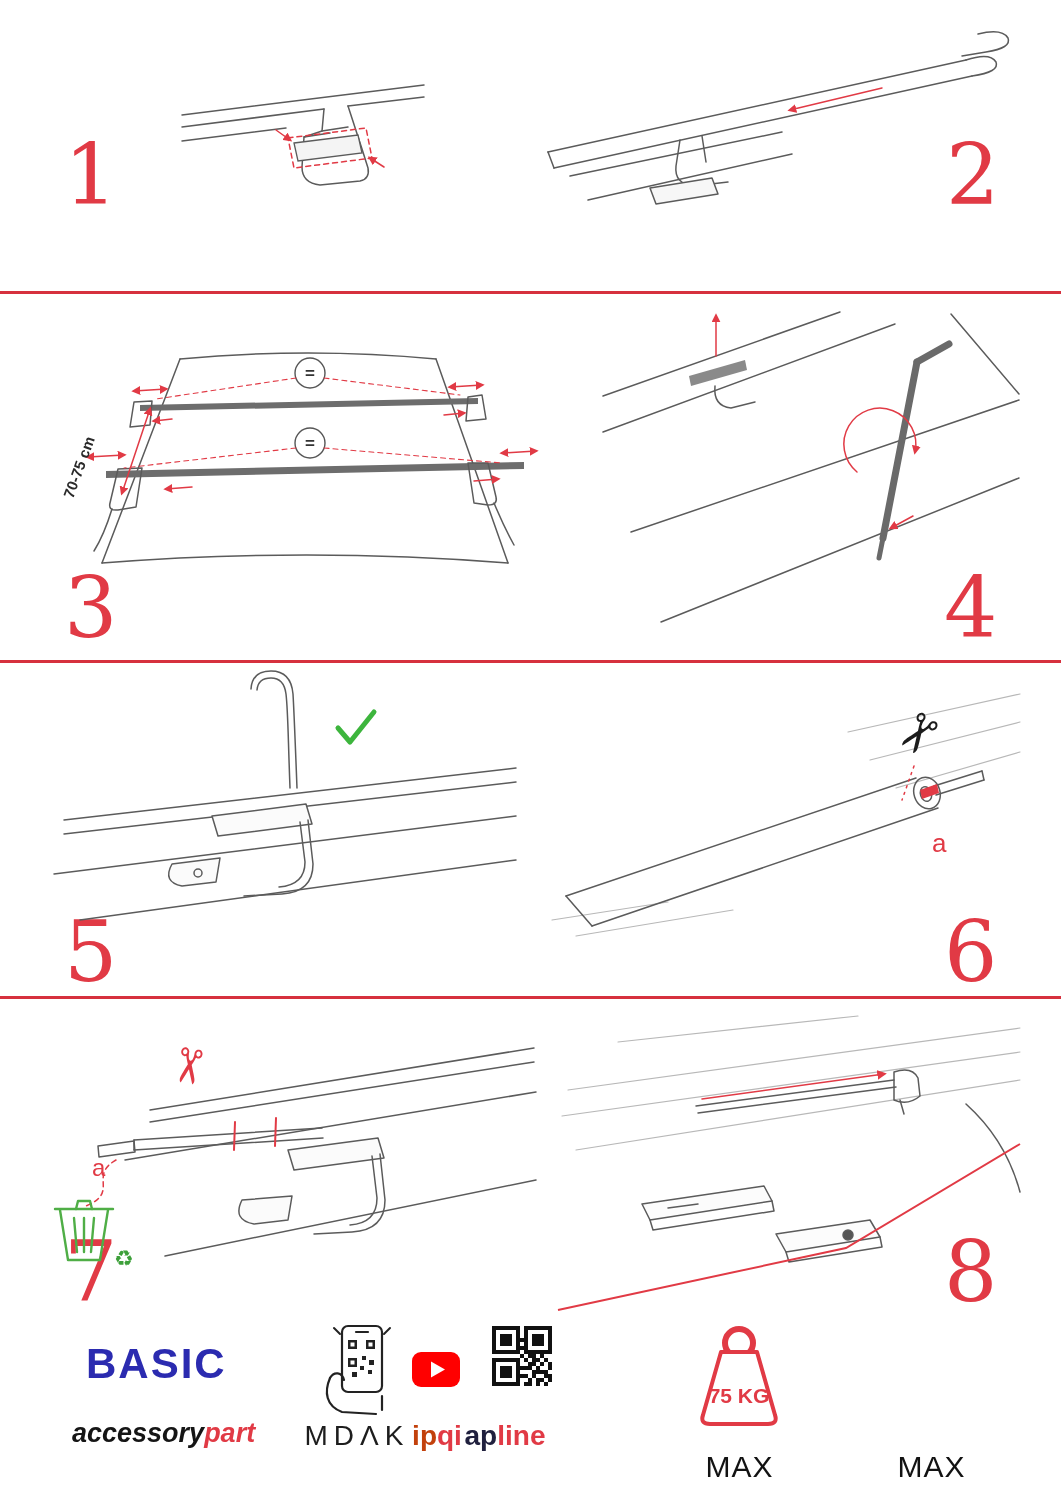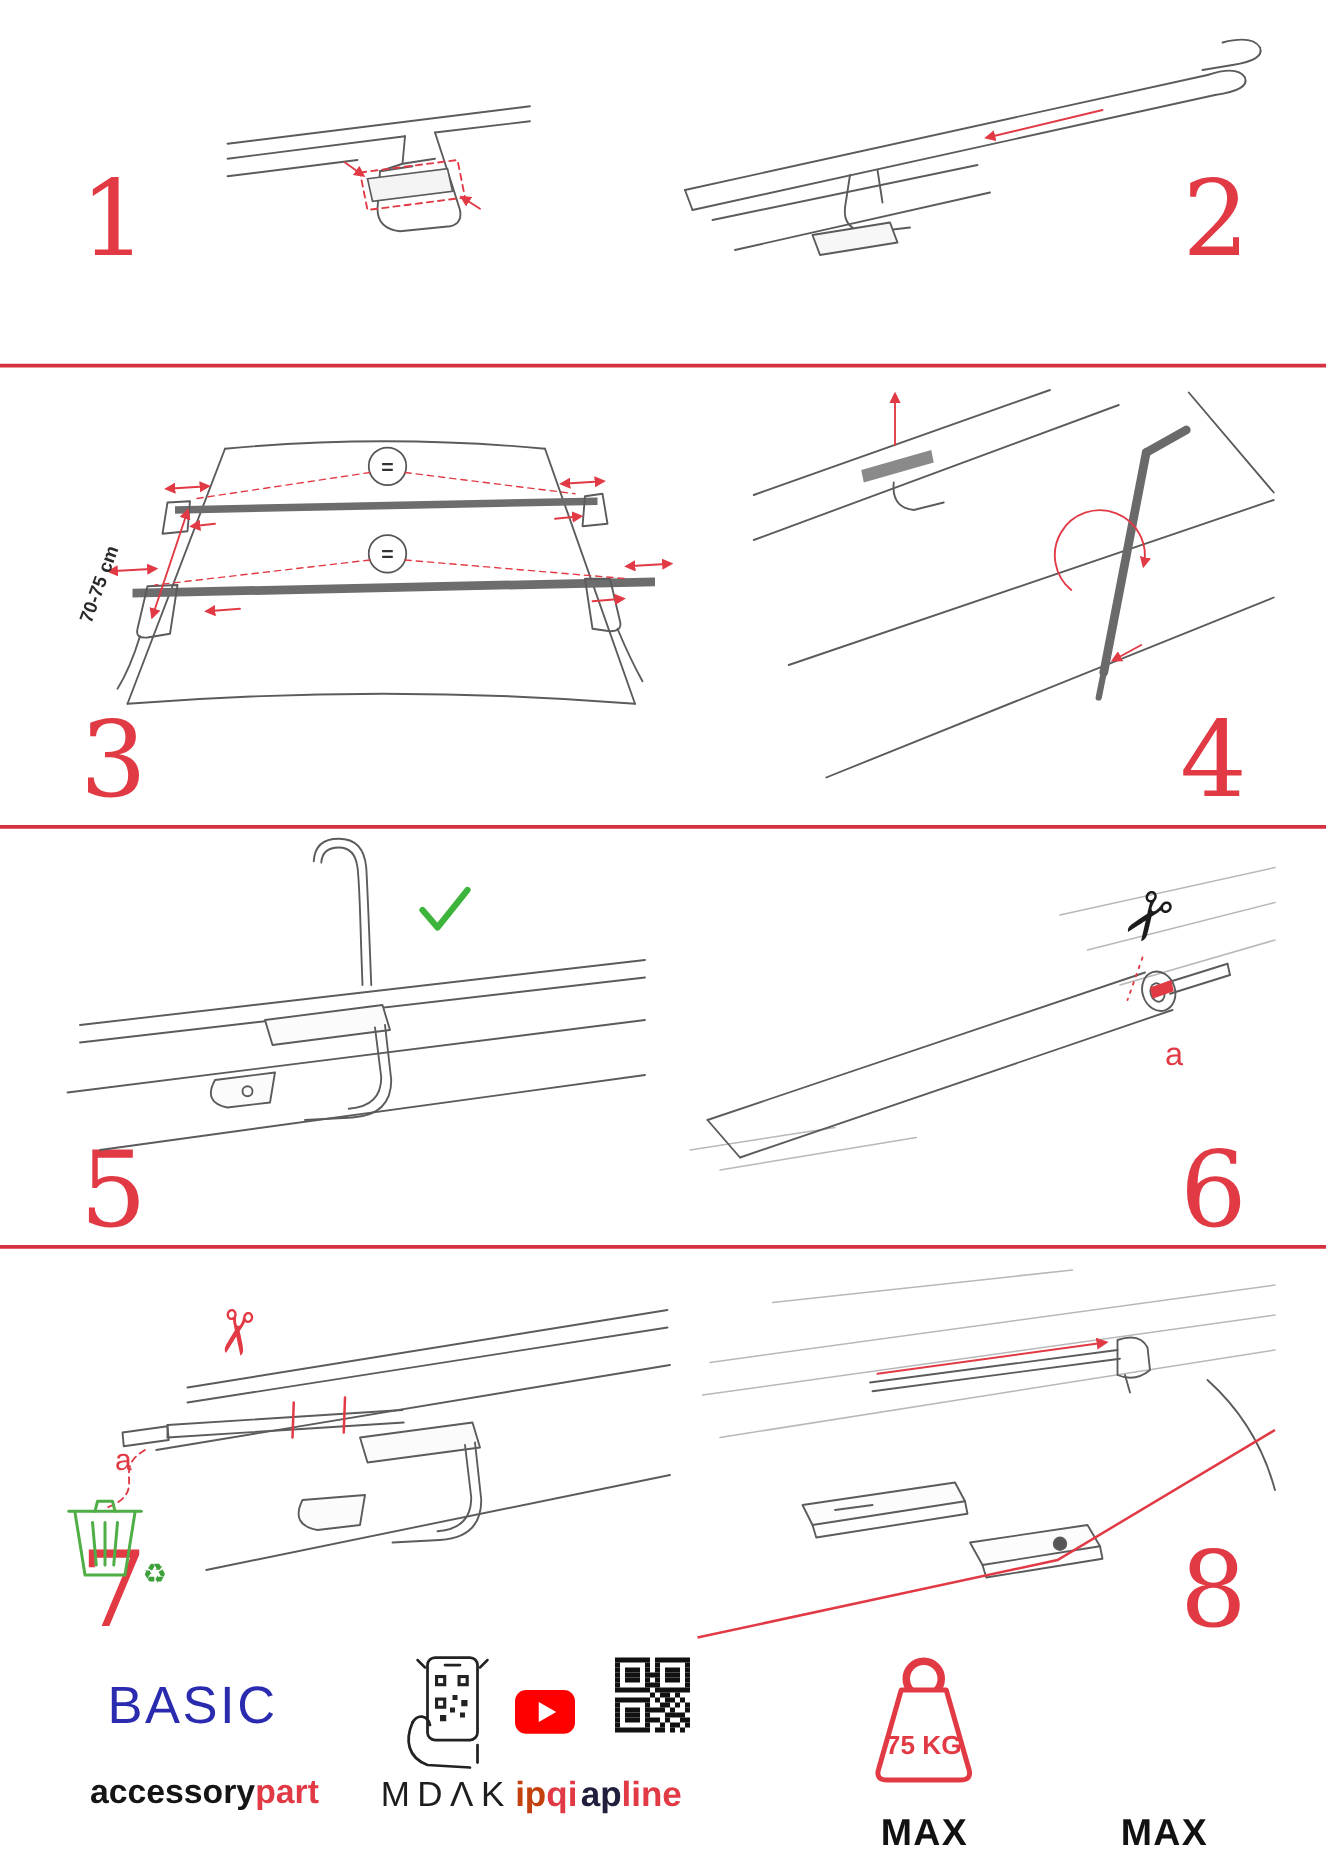--- a/index.html
+++ b/index.html
@@ -7,29 +7,29 @@
   .page{position:relative;width:1061px;height:1500px;background:#ffffff;overflow:hidden;}
   .divider{position:absolute;left:0;width:1061px;height:3px;background:#d6313e;}
   .step-number{position:absolute;font-family:"DejaVu Serif",serif;font-size:84px;line-height:1;color:#e13a45;}
   .illustration{position:absolute;}
   svg{display:block;overflow:visible;}
   svg text{font-family:"Liberation Sans",sans-serif;}
   .sk{stroke:#5b5b5b;stroke-width:1.5;fill:none;stroke-linecap:round;stroke-linejoin:round;}
   .skl{stroke:#b8b8b8;stroke-width:1.2;fill:none;stroke-linecap:round;}
   .redline{stroke:#e13a45;stroke-width:1.5;fill:none;stroke-linecap:round;}
   .dash{stroke-dasharray:5 4;}
-  .brand-basic{position:absolute;left:86px;top:1340px;font-size:42px;font-weight:400;letter-spacing:2px;color:#2b2bb0;}
-  .brand-sub{position:absolute;left:72px;top:1418px;font-size:27px;font-weight:700;color:#151515;}
+  .brand-basic{position:absolute;left:86px;top:1340px;font-size:42px;font-weight:700;letter-spacing:2px;color:#2b2bb0;}
+  .brand-sub{position:absolute;left:72px;top:1418px;font-size:27px;font-weight:700;color:#151515;font-style:italic;}
   .red-t{color:#e13a45;}
   .gray-t{color:#c2410c;}
   .logo-text{position:absolute;top:1420px;font-size:28px;color:#1d1d1d;text-align:center;}
   .mdak{left:296px;width:122px;letter-spacing:6px;}
   .ipqi{left:398px;width:78px;font-weight:700;}
   .apline{left:455px;width:100px;font-weight:700;color:#20203e;}
-  .max-label{position:absolute;top:1450px;font-size:30px;color:#121212;text-align:center;letter-spacing:1px;font-weight:bold;}
+  .max-label{position:absolute;top:1450px;font-size:30px;color:#121212;text-align:center;letter-spacing:1px;}
   .max-weight{left:682px;width:115px;}
   .max-speed{left:874px;width:115px;}
 </style>
 </head>
 <body>
 
 <div class="page">
 
   <div class="step-number" style="left:64px;top:133px;">1</div>
 

